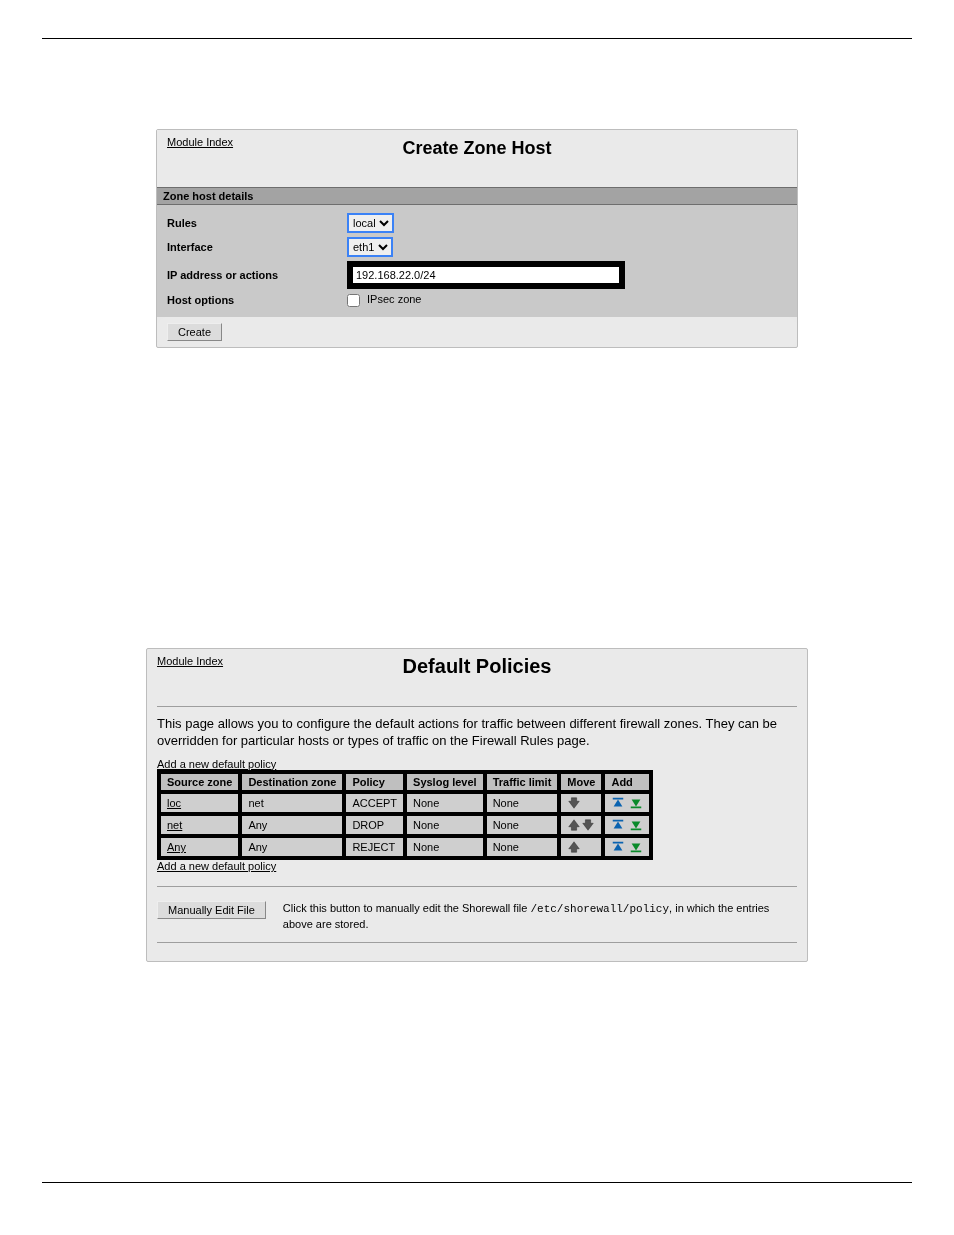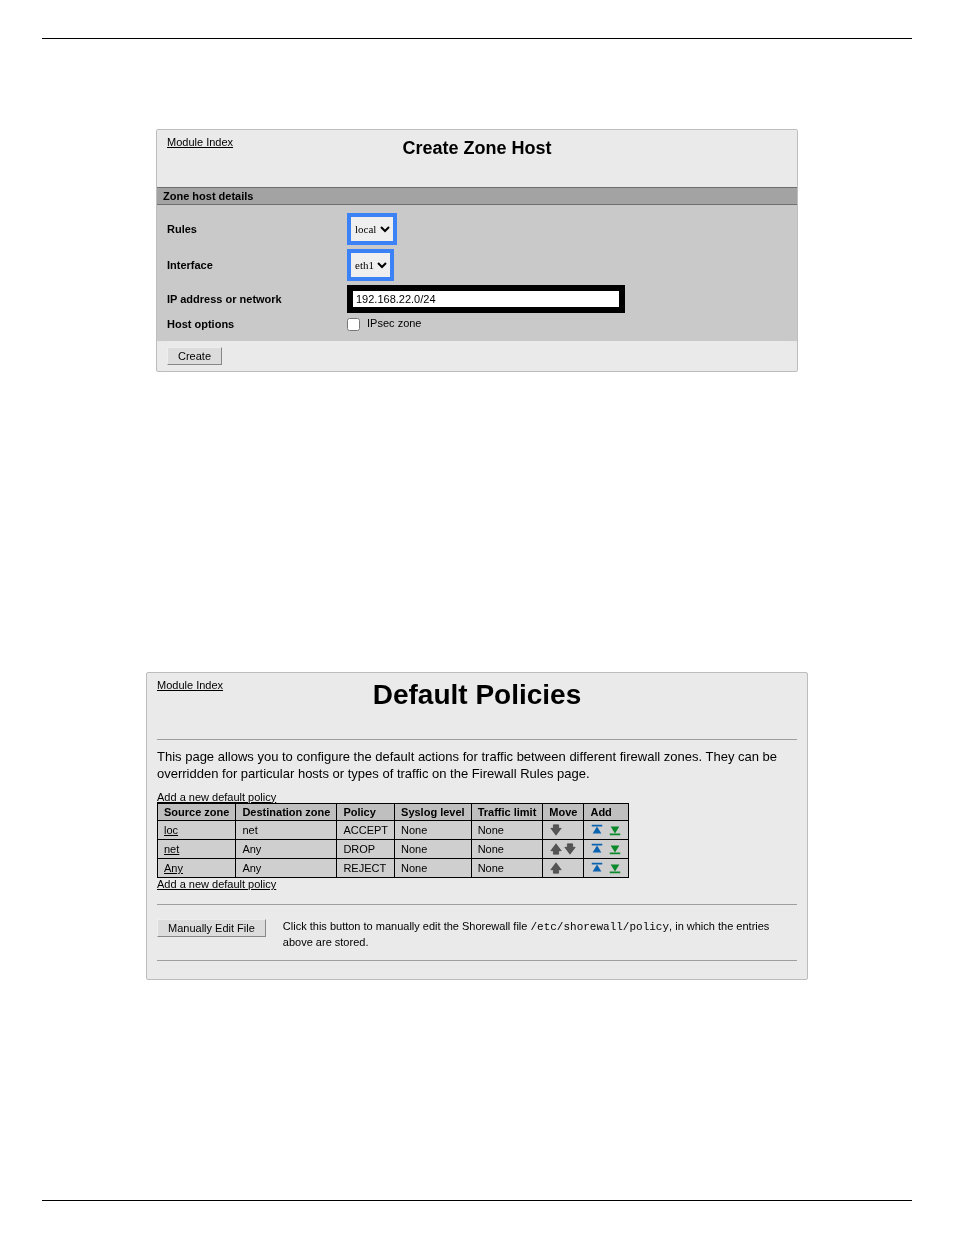--- a/index.html
+++ b/index.html
@@ -71,25 +71,25 @@
     padding: 2px 0;
   }
   .form-label {
     flex: 0 0 180px;
     font-weight: bold;
   }
   .form-field {
     flex: 1;
   }
   select.classic {
-    font-family: Liberation Serif, serif;
+    font-family: Liberation Sans, sans-serif;
     font-size: 11px;
     background: #efefef;
-    border: 4px solid #3b82f6;
-    height: 32px;
+    border: 2px solid #3b82f6;
+    height: 20px;
   }
   input.classic-text {
     font-family: Verdana, Arial, sans-serif;
     font-size: 11px;
     border: 6px solid #000000;
     height: 16px;
     padding: 0 3px;
     background: #fff;
   }
   input.classic-cb {
@@ -116,39 +116,39 @@
   .panel2 {
     width: 640px;
     margin: 0 auto;
     background: #eaeaea;
     border: 1px solid #bdbdbd;
     border-radius: 2px;
     padding: 6px 10px 10px 10px;
     position: relative;
   }
   .panel2 .title {
-    font-size: 28px;
+    font-size: 20px;
     margin-bottom: 28px;
   }
   .hr-thin {
     border: 0;
     border-top: 1px solid #9e9e9e;
     margin: 4px 0 8px 0;
   }
   .desc {
     font-size: 13px;
     line-height: 1.35;
     margin-bottom: 8px;
   }
   table.policies {
     border-collapse: collapse;
     font-size: 11px;
   }
   table.policies th, table.policies td {
-    border: 1px solid #000000;
+    border: 4px solid #000000;
     padding: 2px 6px;
     text-align: left;
     background: #cfcfcf;
   }
   table.policies th {
     background: #bfbfbf;
     font-weight: bold;
   }
   .arrow {
     width: 14px;
@@ -202,21 +202,21 @@
       </div>
       <div class="form-row">
         <div class="form-label">Interface</div>
         <div class="form-field">
           <select class="classic">
             <option>eth1</option>
           </select>
         </div>
       </div>
       <div class="form-row">
-        <div class="form-label">IP address or network</div>
+        <div class="form-label">IP address or actions</div>
         <div class="form-field">
           <input type="text" class="classic-text" style="width: 260px;" value="192.168.22.0/24">
         </div>
       </div>
       <div class="form-row">
         <div class="form-label">Host options</div>
         <div class="form-field">
           <input type="checkbox" class="classic-cb" style="">
           <span>IPsec zone</span>
         </div>

